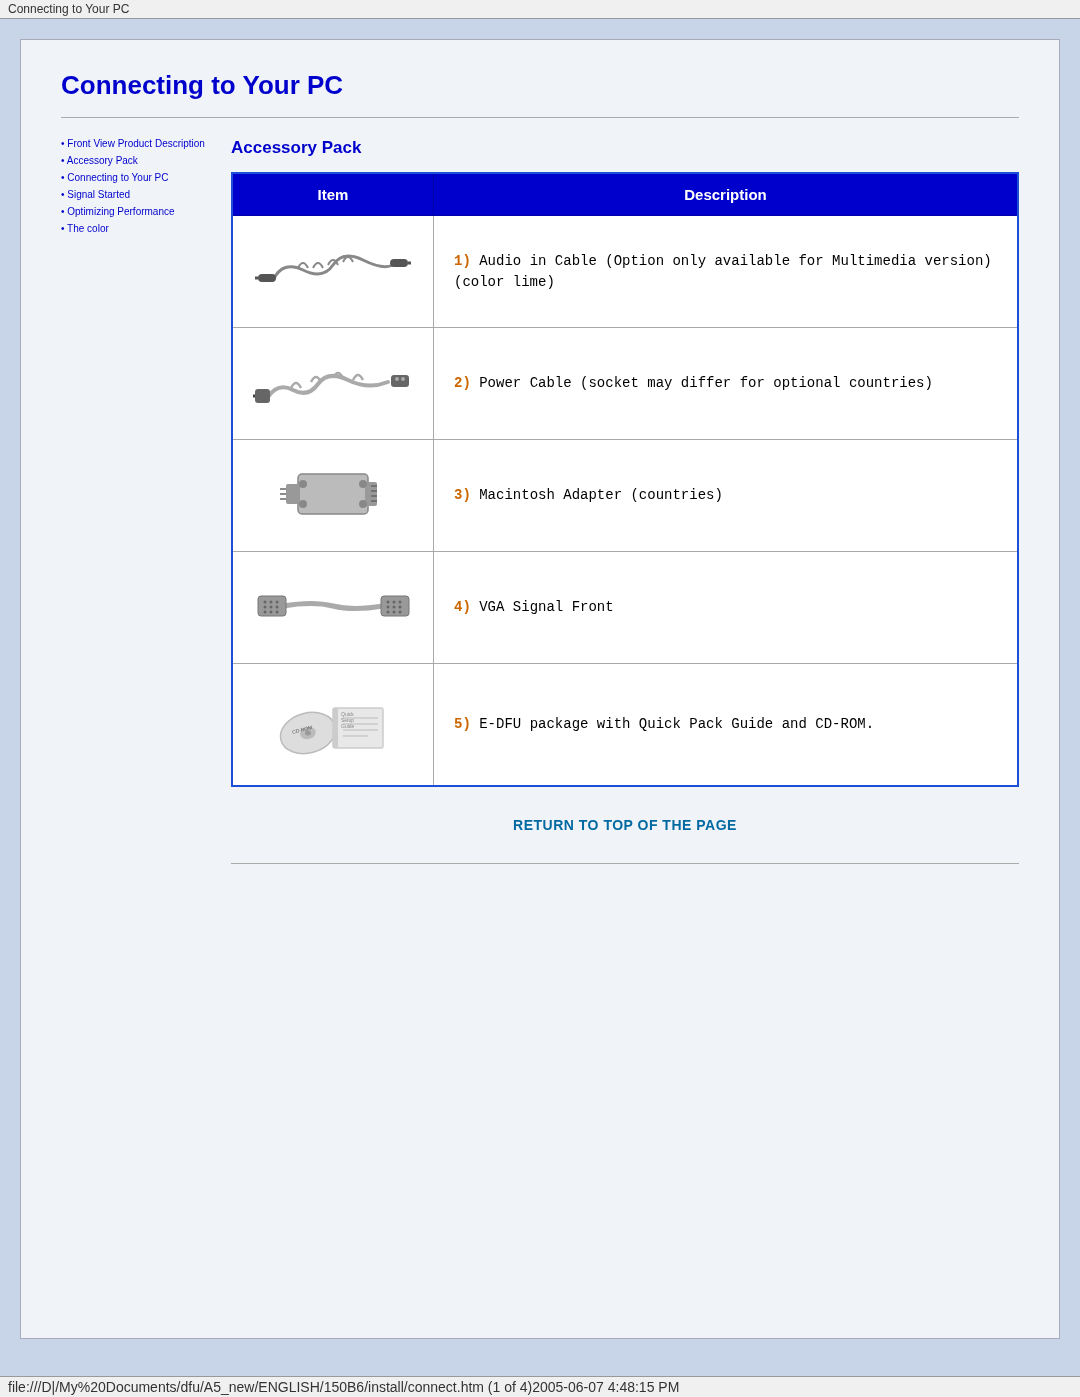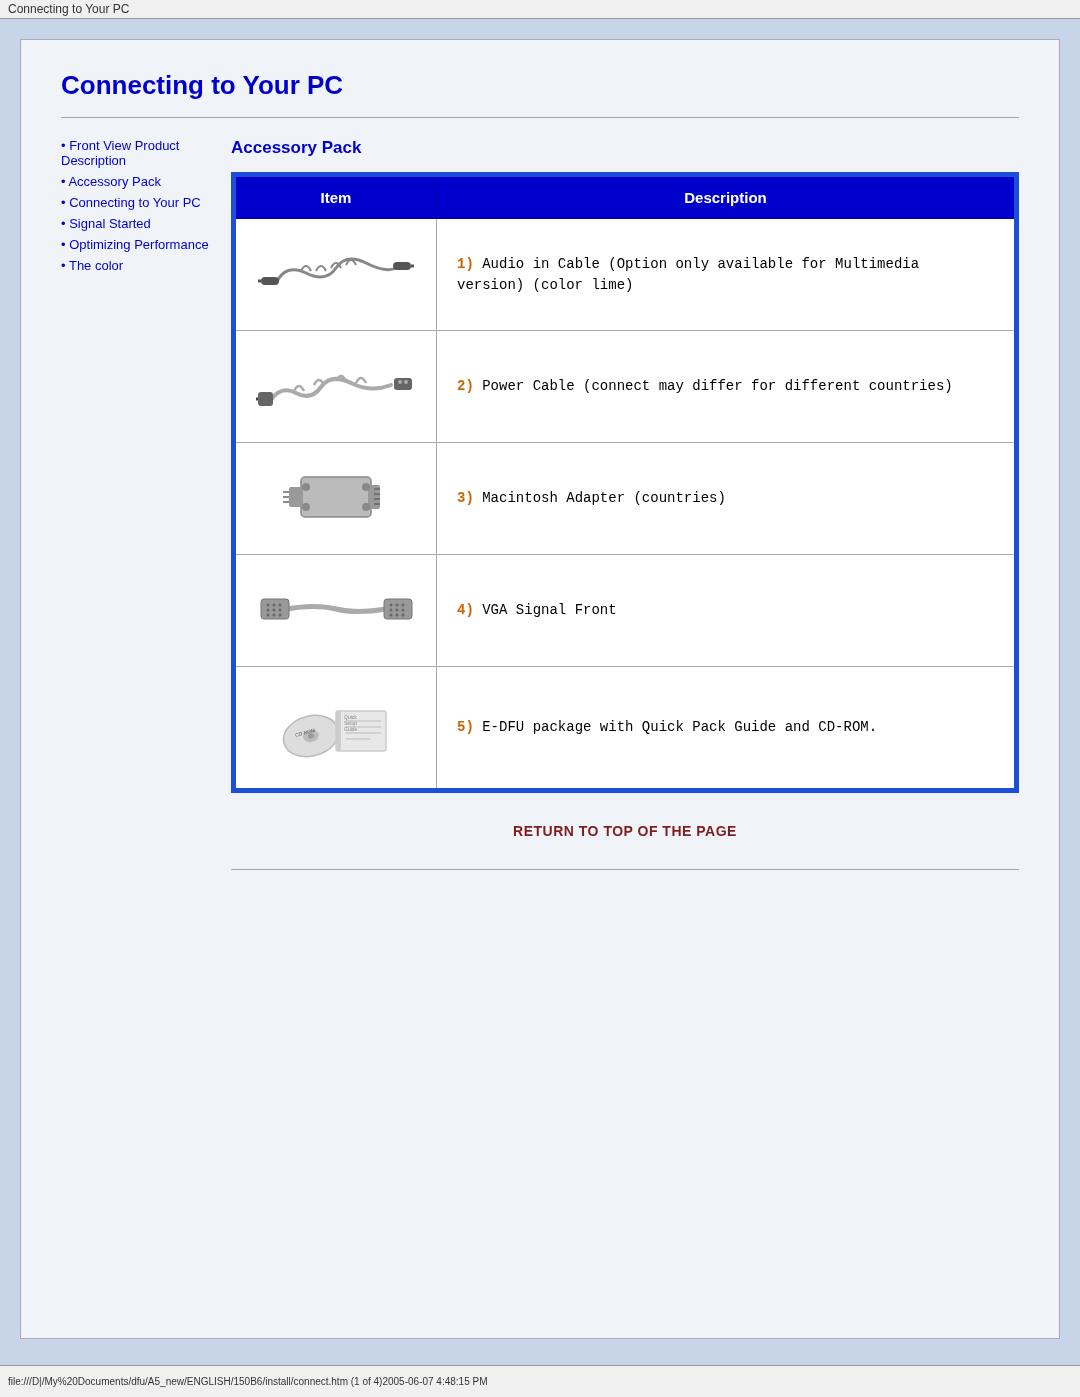--- a/index.html
+++ b/index.html
@@ -48,21 +48,21 @@
       margin-top: 30px;
       margin-bottom: 10px;
     }
     .content-layout {
       display: flex;
       gap: 20px;
     }
     .sidebar {
       width: 150px;
       flex-shrink: 0;
-      font-size: 13px;
+      font-size: 10px;
     }
     .sidebar ul {
       list-style: none;
       padding: 0;
     }
     .sidebar li {
       margin-bottom: 6px;
       color: #0000cc;
     }
     .sidebar li::before {
@@ -82,21 +82,21 @@
       font-weight: bold;
       margin-bottom: 14px;
     }
     .intro-text {
       margin-bottom: 18px;
       font-size: 14px;
     }
     .accessory-table {
       border-collapse: collapse;
       width: 100%;
-      border: 5px solid #1d4ed8;
+      border: 2px solid #1d4ed8;
       padding-left: 13px;
     }
     .accessory-table thead tr th {
       background: #0000cc;
       color: #fff;
       font-weight: bold;
       font-size: 15px;
       padding: 12px 20px;
       text-align: center;
       border: 1px solid #0000aa;
@@ -120,31 +120,31 @@
     .item-number {
       color: #cc6600;
       font-weight: bold;
     }
     .return-link {
       text-align: center;
       margin-top: 30px;
       margin-bottom: 10px;
     }
     .return-link a {
-      color: #7f1d1d;
+      color: #0369a1;
       font-weight: bold;
       text-decoration: none;
       font-size: 14px;
       letter-spacing: 0.5px;
     }
     .status-bar {
       background: #f0f0f0;
       border-top: 1px solid #999;
-      padding: 10px 8px;
-      font-size: 10px;
+      padding: 2px 8px;
+      font-size: 14px;
       color: #333;
     }
     
     
     
     
   </style>
 </head>
 <body>
 
@@ -235,21 +235,21 @@
                   <circle cx="150" cy="37" r="2" fill="#aaa"></circle>
 
                   <path d="M38,46 Q43,36 48,46" stroke="#aaa" stroke-width="2.5" fill="none"></path>
                   <path d="M58,40 Q63,30 68,40" stroke="#aaa" stroke-width="2.5" fill="none"></path>
                   <path d="M80,36 Q85,26 90,36" stroke="#aaa" stroke-width="2.5" fill="none"></path>
                   <path d="M100,38 Q105,28 110,38" stroke="#aaa" stroke-width="2.5" fill="none"></path>
                 </svg>
               </td>
               <td class="desc-cell">
                 <span class="item-number">2)</span>
-                <span>Power Cable (connect may differ for different countries)</span>
+                <span>Power Cable (socket may differ for optional countries)</span>
               </td>
             </tr>
 
             <tr>
               <td class="img-cell">
                 <svg width="160" height="80" viewBox="0 0 160 80">
 
                   <rect x="45" y="20" width="70" height="40" rx="4" fill="#bbb" stroke="#888" stroke-width="1.5"></rect>
 
                   <rect x="112" y="28" width="12" height="24" rx="2" fill="#999"></rect>

